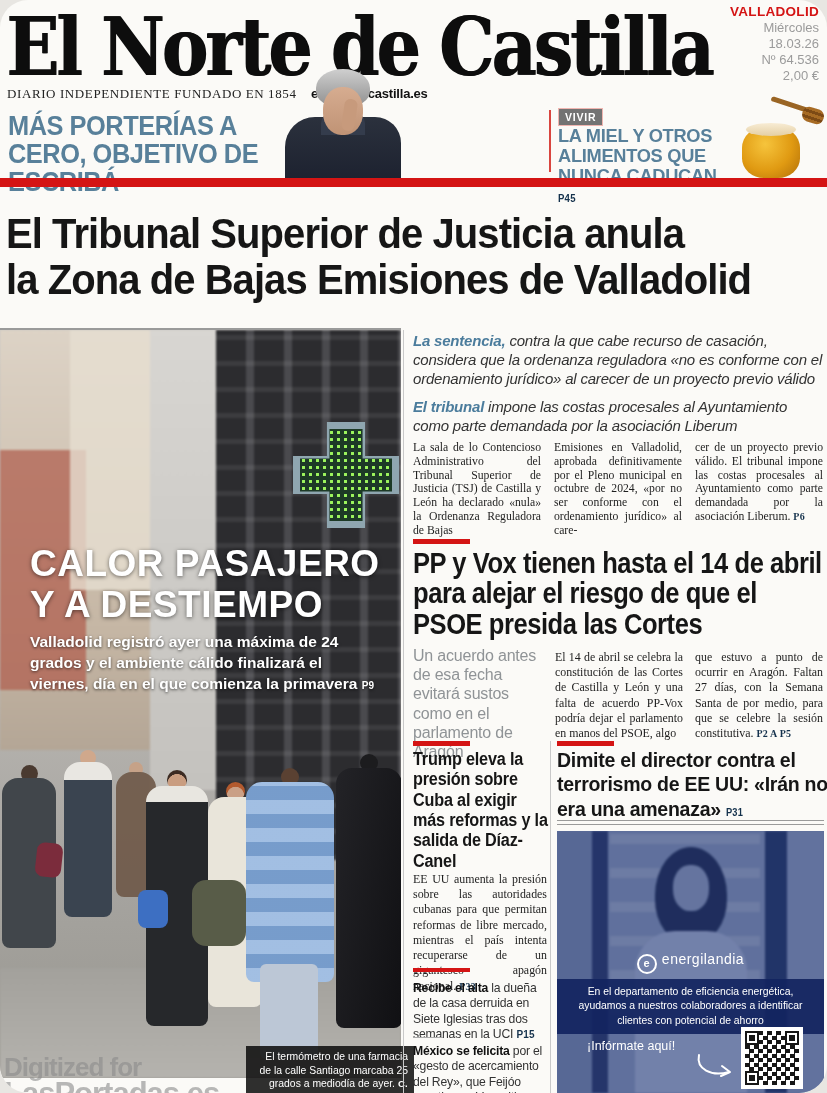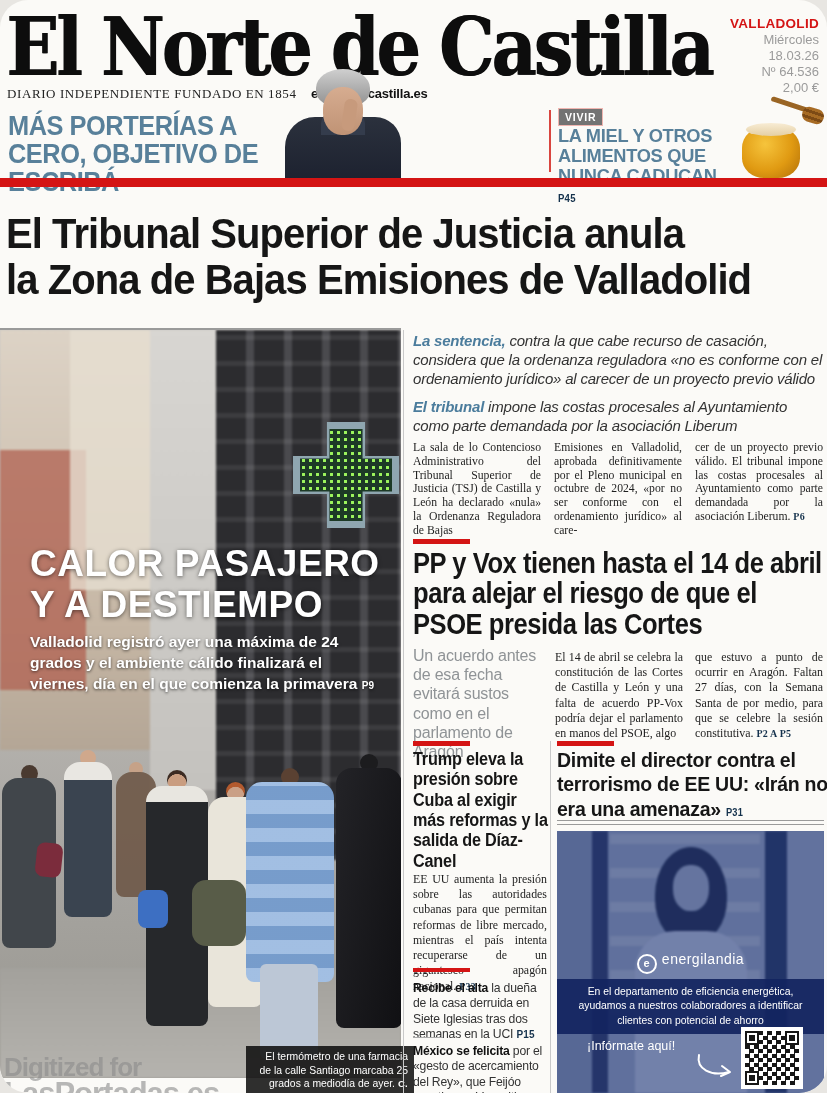--- a/index.html
+++ b/index.html
@@ -3,21 +3,21 @@
 <meta charset="utf-8">
 <style>
   html,body{margin:0;padding:0;background:#e8e6e2;}
   .page{position:relative;width:827px;height:1093px;margin:0 auto;background:#fbfaf7;
         overflow:hidden;font-family:"Liberation Sans",sans-serif;color:#222;border-radius:28px;}
   
   .mast-title{position:absolute;left:6px;top:0;font-family:"DejaVu Serif",serif;
       font-weight:bold;font-size:71px;letter-spacing:-3px;color:#0d0d0d;
       transform:scaleY(1.12) scaleX(.98);transform-origin:left top;white-space:nowrap;
       text-shadow:1px 0 #0d0d0d;}
-  .edition-block{position:absolute;right:8px;top:4px;text-align:right;line-height:1.22;margin-top:12px;}
+  .edition-block{position:absolute;right:8px;top:4px;text-align:right;line-height:1.22;}
   .edition-name{color:#d41414;font-weight:bold;font-size:13.5px;letter-spacing:.3px;}
   .edition-row{color:#9b9b9b;font-size:13px;}
   .tagline-row{position:absolute;left:7px;top:84px;white-space:nowrap;}
   .tagline{font-family:"Liberation Serif",serif;font-size:13px;letter-spacing:.6px;color:#222;}
   .website{font-weight:bold;font-size:13px;color:#111;margin-left:10px;letter-spacing:-.2px;}
   
   .teaser-left{position:absolute;left:8px;top:112px;width:300px;font-weight:bold;
       font-size:27px;line-height:1.04;color:#58809a;letter-spacing:-.5px;
       transform:scaleX(.94);transform-origin:left top;}
   .teaser-mid{position:absolute;left:410px;top:117px;width:138px;font-size:13.5px;

